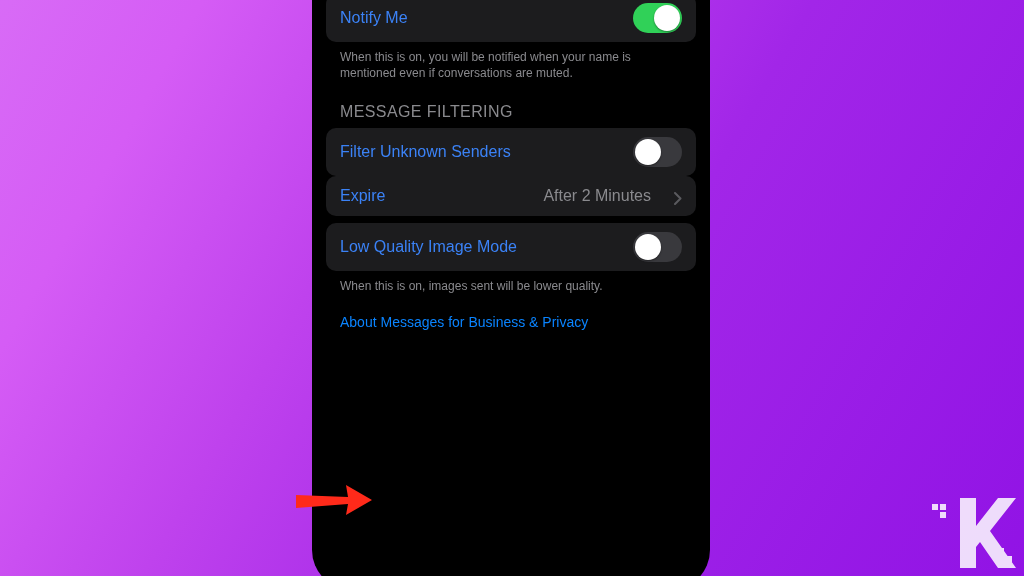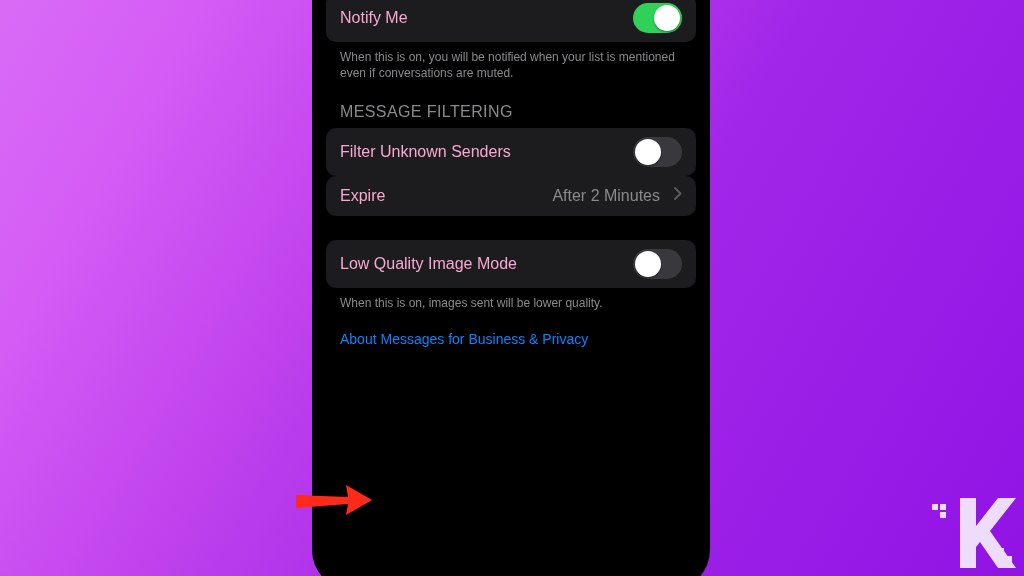--- a/index.html
+++ b/index.html
@@ -3,54 +3,54 @@
   <meta charset="utf-8">
   <style>
     *{box-sizing:border-box;margin:0;padding:0;font-family:-apple-system,BlinkMacSystemFont,'Segoe UI',Helvetica,Arial,sans-serif;-webkit-font-smoothing:antialiased}
     body{width:1024px;height:576px;overflow:hidden;position:relative;background:linear-gradient(120deg,#d86bf6 0%,#d55cf5 15%,#bf42ed 35%,#a226e8 60%,#9113e5 100%)}
     .phone{position:absolute;left:312px;top:-14px;width:398px;height:604px;background:#000;border-radius:0 0 40px 40px;padding:0 14px 0 14px;color:#fff;overflow:hidden}
     .content{padding-top:0}
     .group-header{font-size:16px;letter-spacing:.4px;color:#8a8a8e;padding:22px 14px 7px 14px;text-transform:uppercase}
     .cell-group{background:#1c1c1e;border-radius:10px;overflow:hidden}
     .cell{display:flex;align-items:center;justify-content:space-between;min-height:40px;padding:9px 14px;position:relative}
     .cell+.cell::before{content:"";position:absolute;left:14px;right:0;top:0;height:1px;background:#2a2a2c}
-    .cell .label{font-size:16px;color:#f9a8d4;font-weight:400}
-    .cell .value{font-size:16px;color:#8a8a8e;display:flex;align-items:flex-start;gap:14px}
+    .cell .label{font-size:16px;color:#3b82f6;font-weight:400}
+    .cell .value{font-size:16px;color:#8a8a8e;display:flex;align-items:flex-end;gap:23px}
     .chevron{color:#5a5a5e}
     .footer{font-size:12px;line-height:1.35;color:#8a8a8e;padding:7px 14px 0 14px}
     .link-row{padding:18px 14px 4px 14px}
     .link-row a{color:#0a84ff;font-size:14px;text-decoration:none}
     
     .toggle{position:relative;width:49px;height:30px;border-radius:30px;flex:0 0 auto}
     .toggle.on{background:#30d158}
     .toggle.off{background:#39393d}
     .knob{position:absolute;top:2px;width:26px;height:26px;border-radius:50%;background:#fff;box-shadow:0 1px 2px rgba(0,0,0,.4)}
     .toggle.on .knob{right:2px}
     .toggle.off .knob{left:2px}
-    .pad-top-group{margin-top:24px}
+    .pad-top-group{margin-top:7px}
     
     .arrow{position:absolute;left:296px;top:475px;pointer-events:none}
     
     .kmark{position:absolute;right:8px;bottom:8px;opacity:.85}
   </style>
 </head>
 <body>
 
 <div class="phone">
   <div class="content">
 
     <div class="cell-group" style="margin-top:8px">
       <div class="cell">
         <span class="label">Notify Me</span>
         <span class="toggle on">
             <span class="knob"></span>
           </span>
       </div>
     </div>
-    <div class="footer">When this is on, you will be notified when your list is mentioned even if conversations are muted.</div>
+    <div class="footer">When this is on, you will be notified when your name is mentioned even if conversations are muted.</div>
 
     <div class="group-header">MESSAGE FILTERING</div>
     <div class="cell-group">
       <div class="cell">
         <span class="label">Filter Unknown Senders</span>
         <span class="toggle off">
             <span class="knob"></span>
           </span>
       </div>
     </div>

